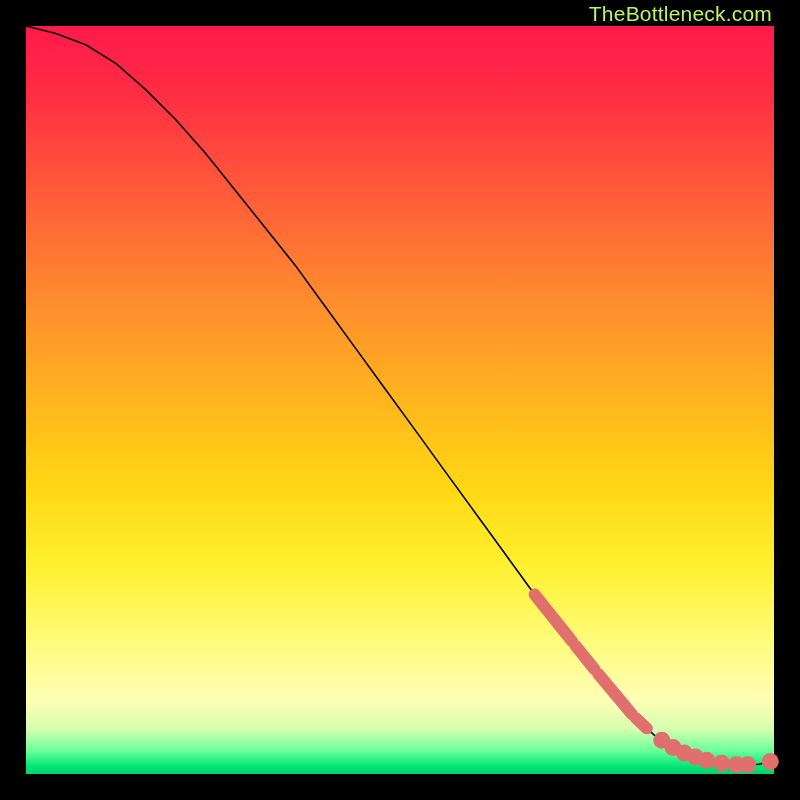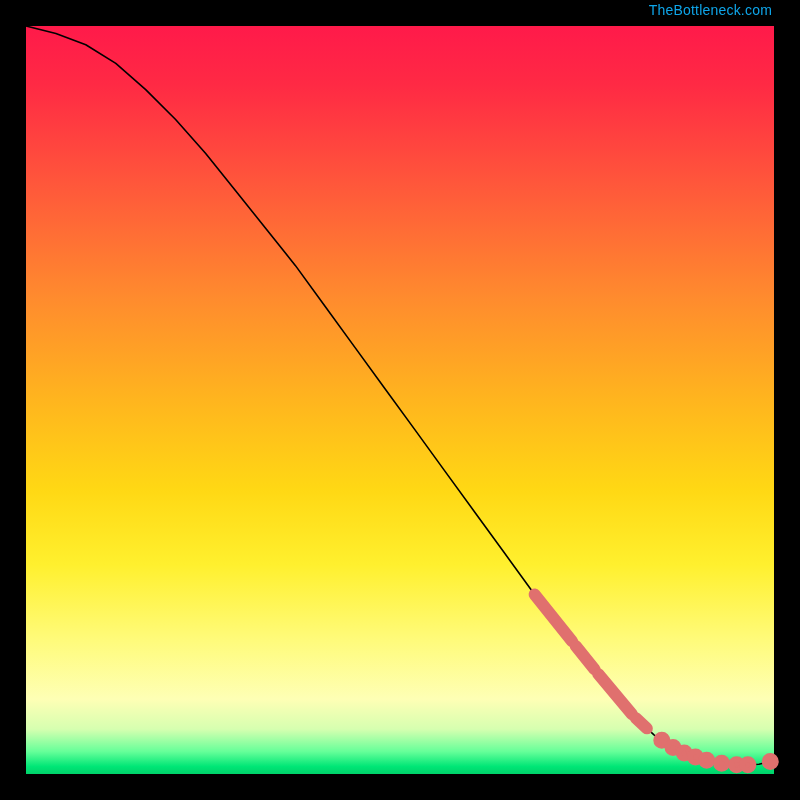--- a/index.html
+++ b/index.html
@@ -38,22 +38,22 @@
       #d6ffb0 94%,
       #66ff99 97%,
       #00e676 99%,
       #00d26a 100%
     );
   }
   .watermark {
     position: absolute;
     top: 2px;
     right: 28px;
-    color: #0ea5e9;
-    font-size: 14px;
+    color: #bef264;
+    font-size: 21px;
     letter-spacing: 0.2px;
     user-select: none;
   }
   svg.curve {
     position: absolute;
     left: 0;
     top: 0;
     width: 748px;
     height: 748px;
     overflow: visible;

